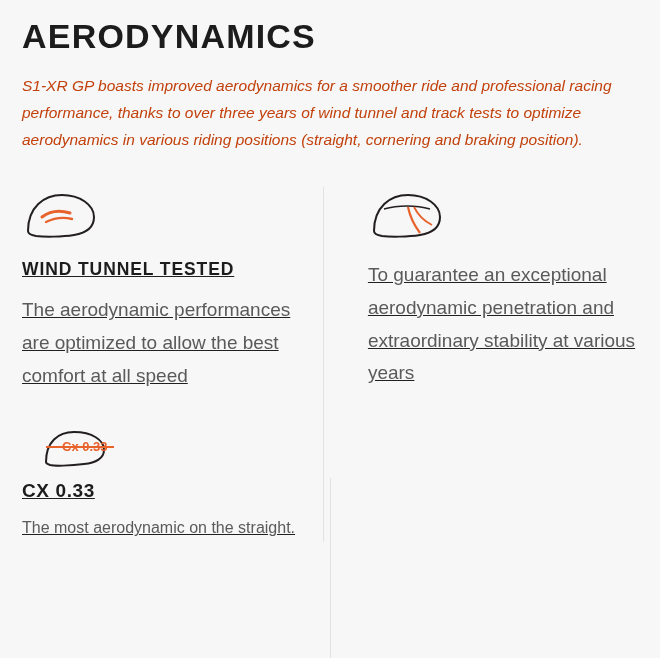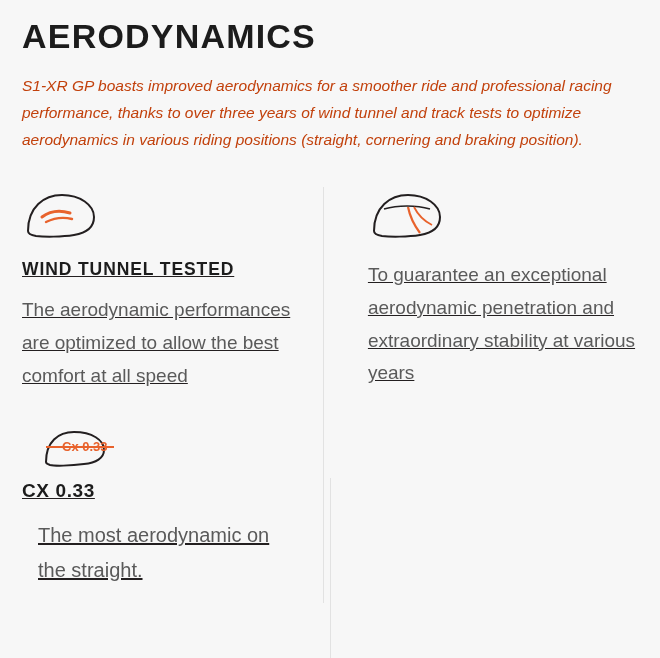--- a/index.html
+++ b/index.html
@@ -80,24 +80,24 @@
     display: block;
   }
   .cx-title {
     font-size: 19px;
     font-weight: bold;
     letter-spacing: 0.6px;
     color: #1c1c1c;
     margin: 0 0 12px 0;
   }
   .cx-desc {
-    font-size: 20px;
+    font-size: 16px;
     line-height: 1.72;
     color: #5a5a5a;
-    margin: 16px;
+    margin: 0;
   }
   .divider-lower {
     position: absolute;
     left: 330px;
     top: 478px;
     width: 1px;
     height: 180px;
     background: #e2e2e2;
   }
 </style>

